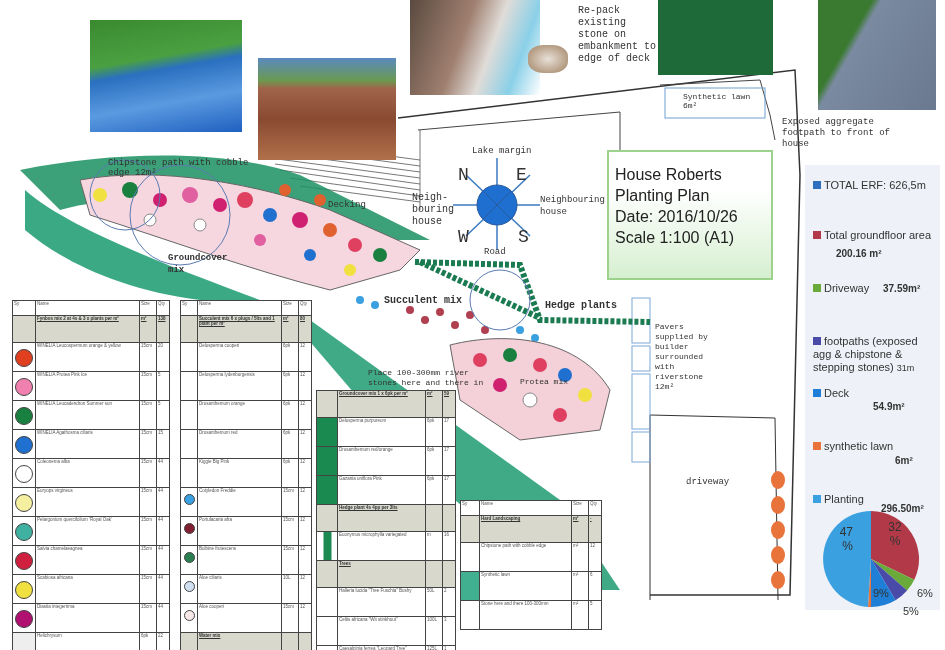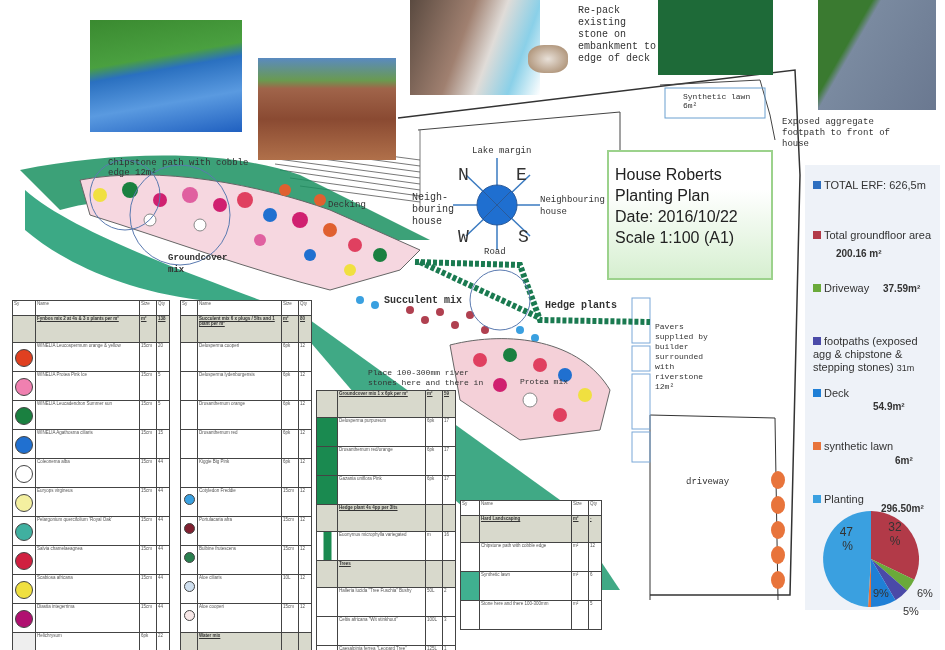--- a/index.html
+++ b/index.html
@@ -162,21 +162,21 @@
 <div class="lbl" style="left:412px;top:192px;width:40px;font-size:10px;white-space:pre-line;">Neigh-
 bouring
 house</div>
 <div class="lbl" style="left:540px;top:194px;width:65px;font-size:9px;white-space:pre-line;">Neighbouring
 house</div>
 <div class="lbl" style="left:484px;top:246px;font-size:9px;">Road</div>
 
 <div class="titlebox">
   <div>House Roberts</div>
   <div>Planting Plan</div>
-  <div>Date: 2016/10/22</div>
+  <div>Date: 2016/10/26</div>
   <div>Scale 1:100 (A1)</div>
 </div>
 
 <div class="legend">
   <div class="leg-item" style="top:14px;"><span class="sw" style="background:#2e6fc0"></span><span>TOTAL ERF:</span> <span>626,5m</span></div>
   <div class="leg-item" style="top:64px;width:120px;"><span class="sw" style="background:#b23a48"></span><span>Total groundfloor area</span></div>
   <div class="leg-val" style="left:31px;top:83px;text-align:right;">200.16 m²</div>
   <div class="leg-item" style="top:117px;"><span class="sw" style="background:#6aaa3a"></span><span>Driveway</span></div>
   <div class="leg-val" style="left:78px;top:118px;">37.59m²</div>
   <div class="leg-item" style="top:170px;width:125px;"><span class="sw" style="background:#4a4aa8"></span><span>footpaths (exposed agg &amp; chipstone &amp; stepping stones)</span> <span style="font-size:9px">31m</span></div>

